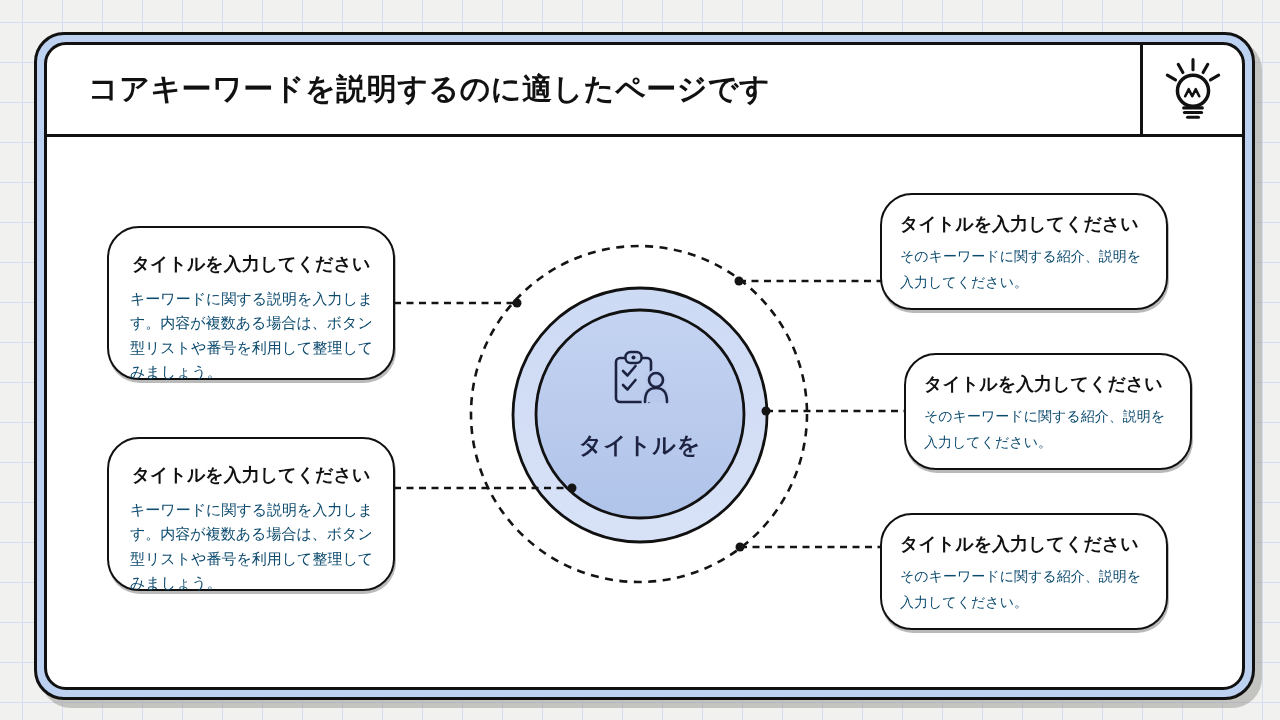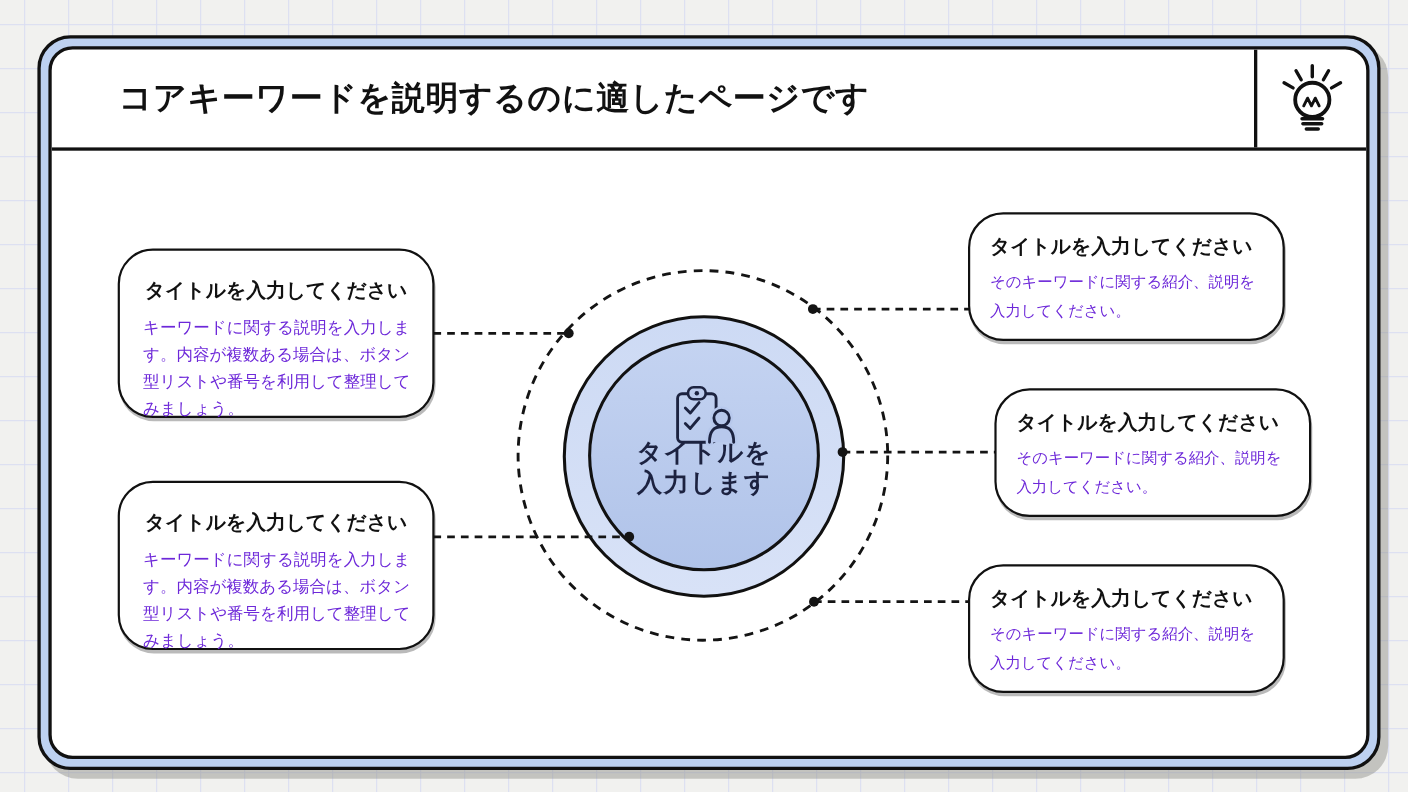--- a/index.html
+++ b/index.html
@@ -29,42 +29,42 @@
     width:100%;height:100%;
     background:#fff;border:3px solid #111;border-radius:22px;
     box-sizing:border-box;position:relative;overflow:hidden;
   }
   .header{
     display:flex;align-items:stretch;height:92px;
     border-bottom:3px solid #111;box-sizing:border-box;
   }
   .header-title{
     flex:1;display:flex;align-items:center;
-    padding-left:61px;font-size:30px;font-weight:800;letter-spacing:.5px;color:#111;border-radius:16px;
+    padding-left:41px;font-size:30px;font-weight:800;letter-spacing:.5px;color:#111;border-radius:16px;
   }
   .header-icon-box{
     width:99px;border-left:3px solid #111;
     display:flex;align-items:center;justify-content:center;
   }
   
   .diagram{position:absolute;left:0;top:0;pointer-events:none;}
   .center-text{
-    position:absolute;left:530px;top:398px;width:220px;
+    position:absolute;left:530px;top:432px;width:220px;
     text-align:center;font-size:23px;line-height:27px;font-weight:700;
     color:#1c2240;letter-spacing:1px;
   }
   
   .callout{
     position:absolute;background:#fff;
     border:2.5px solid #111;border-radius:32px;
     box-shadow:1px 3px 0 rgba(25,25,25,0.3);
     box-sizing:border-box;
   }
   .callout .title{font-size:18px;font-weight:700;color:#111;}
-  .callout .body{font-size:15px;color:#6d28d9;line-height:1.62;}
+  .callout .body{font-size:15px;color:#0c4a6e;line-height:1.62;}
   .callout.left-style{width:288px;height:154px;}
   .callout.left-style .title{text-align:center;margin-top:24px;}
   .callout.left-style .body{margin:11px 15px 0 21px;text-align:left;}
   .callout.right-style{width:288px;height:117px;}
   .callout.right-style .title{text-align:left;margin:17px 18px 0 18px;}
   .callout.right-style .body{margin:8px 18px 0 18px;font-size:14px;line-height:1.85;}
   .pos-left-0{left:107px;top:226px;}
   .pos-left-1{left:107px;top:437px;}
   .pos-right-0{left:880px;top:193px;}
   .pos-right-1{left:904px;top:353px;}
@@ -145,21 +145,20 @@
 
       <circle cx="41" cy="29" r="7" fill="#b7c8ec" stroke="#b7c8ec" stroke-width="7"></circle>
       <path d="M30 51 c0,-11 4.5,-14 11,-14 c6.5,0 11,3 11,14" fill="#b7c8ec" stroke="#b7c8ec" stroke-width="7" stroke-linecap="round"></path>
       <circle cx="41" cy="29" r="7" fill="none" stroke="#1c2340" stroke-width="2.6"></circle>
       <path d="M30 51 c0,-11 4.5,-14 11,-14 c6.5,0 11,3 11,14" fill="none" stroke="#1c2340" stroke-width="2.6" stroke-linecap="round"></path>
     </g>
   </svg>
 
   <div class="center-text">
     <div>タイトルを</div>
-    <div>入力します</div>
   </div>
 
   <div class="callout left-style pos-left-0">
     <div class="title">タイトルを入力してください</div>
     <div class="body">キーワードに関する説明を入力します。内容が複数ある場合は、ボタン型リストや番号を利用して整理してみましょう。</div>
   </div>
   <div class="callout left-style pos-left-1">
     <div class="title">タイトルを入力してください</div>
     <div class="body">キーワードに関する説明を入力します。内容が複数ある場合は、ボタン型リストや番号を利用して整理してみましょう。</div>
   </div>

